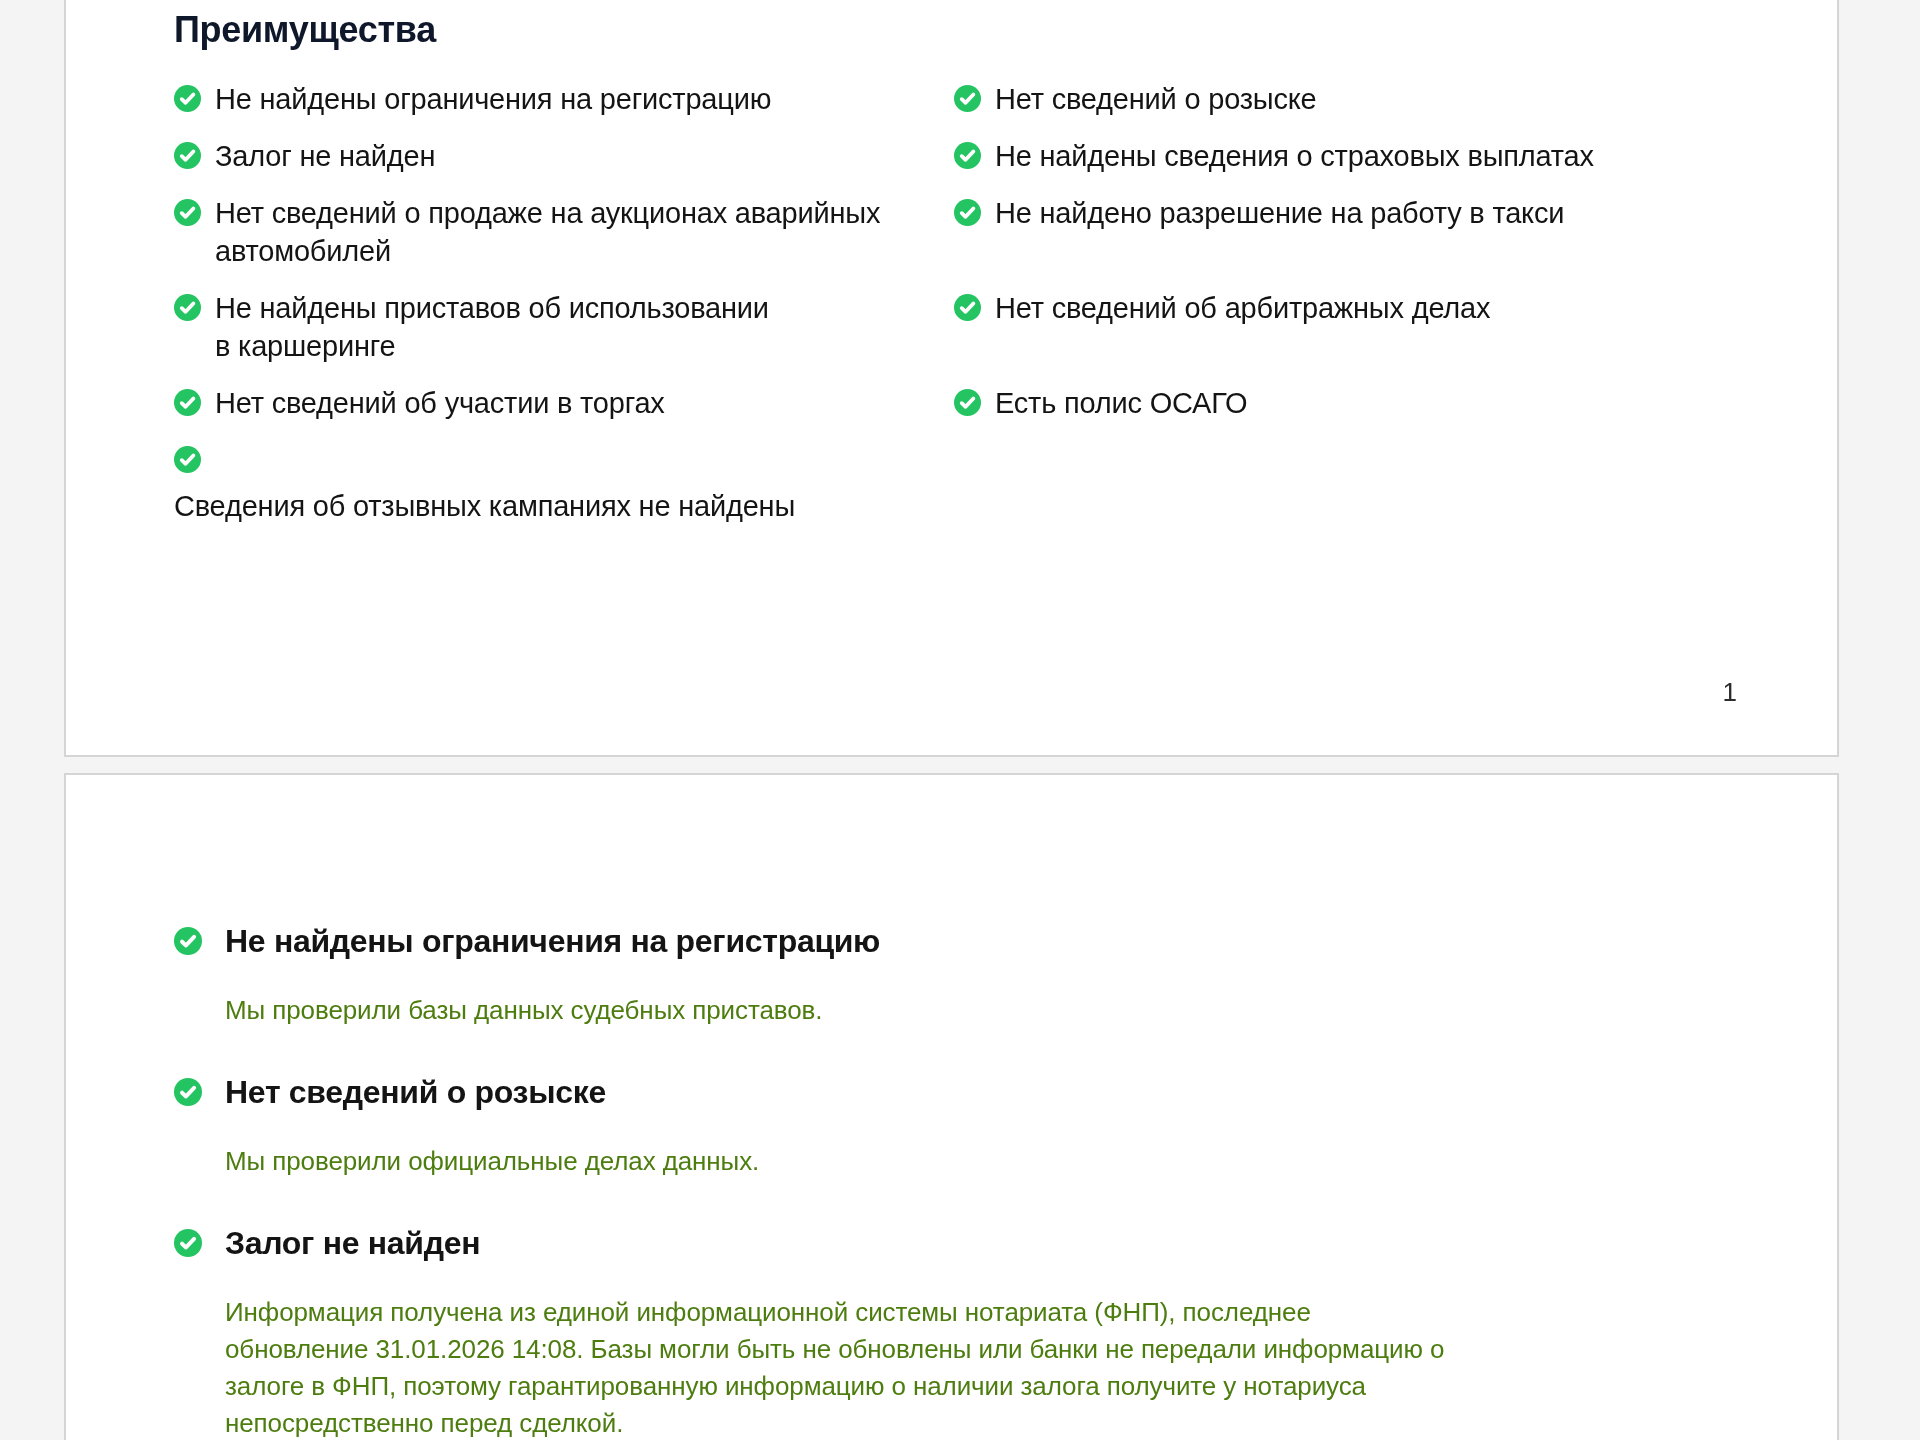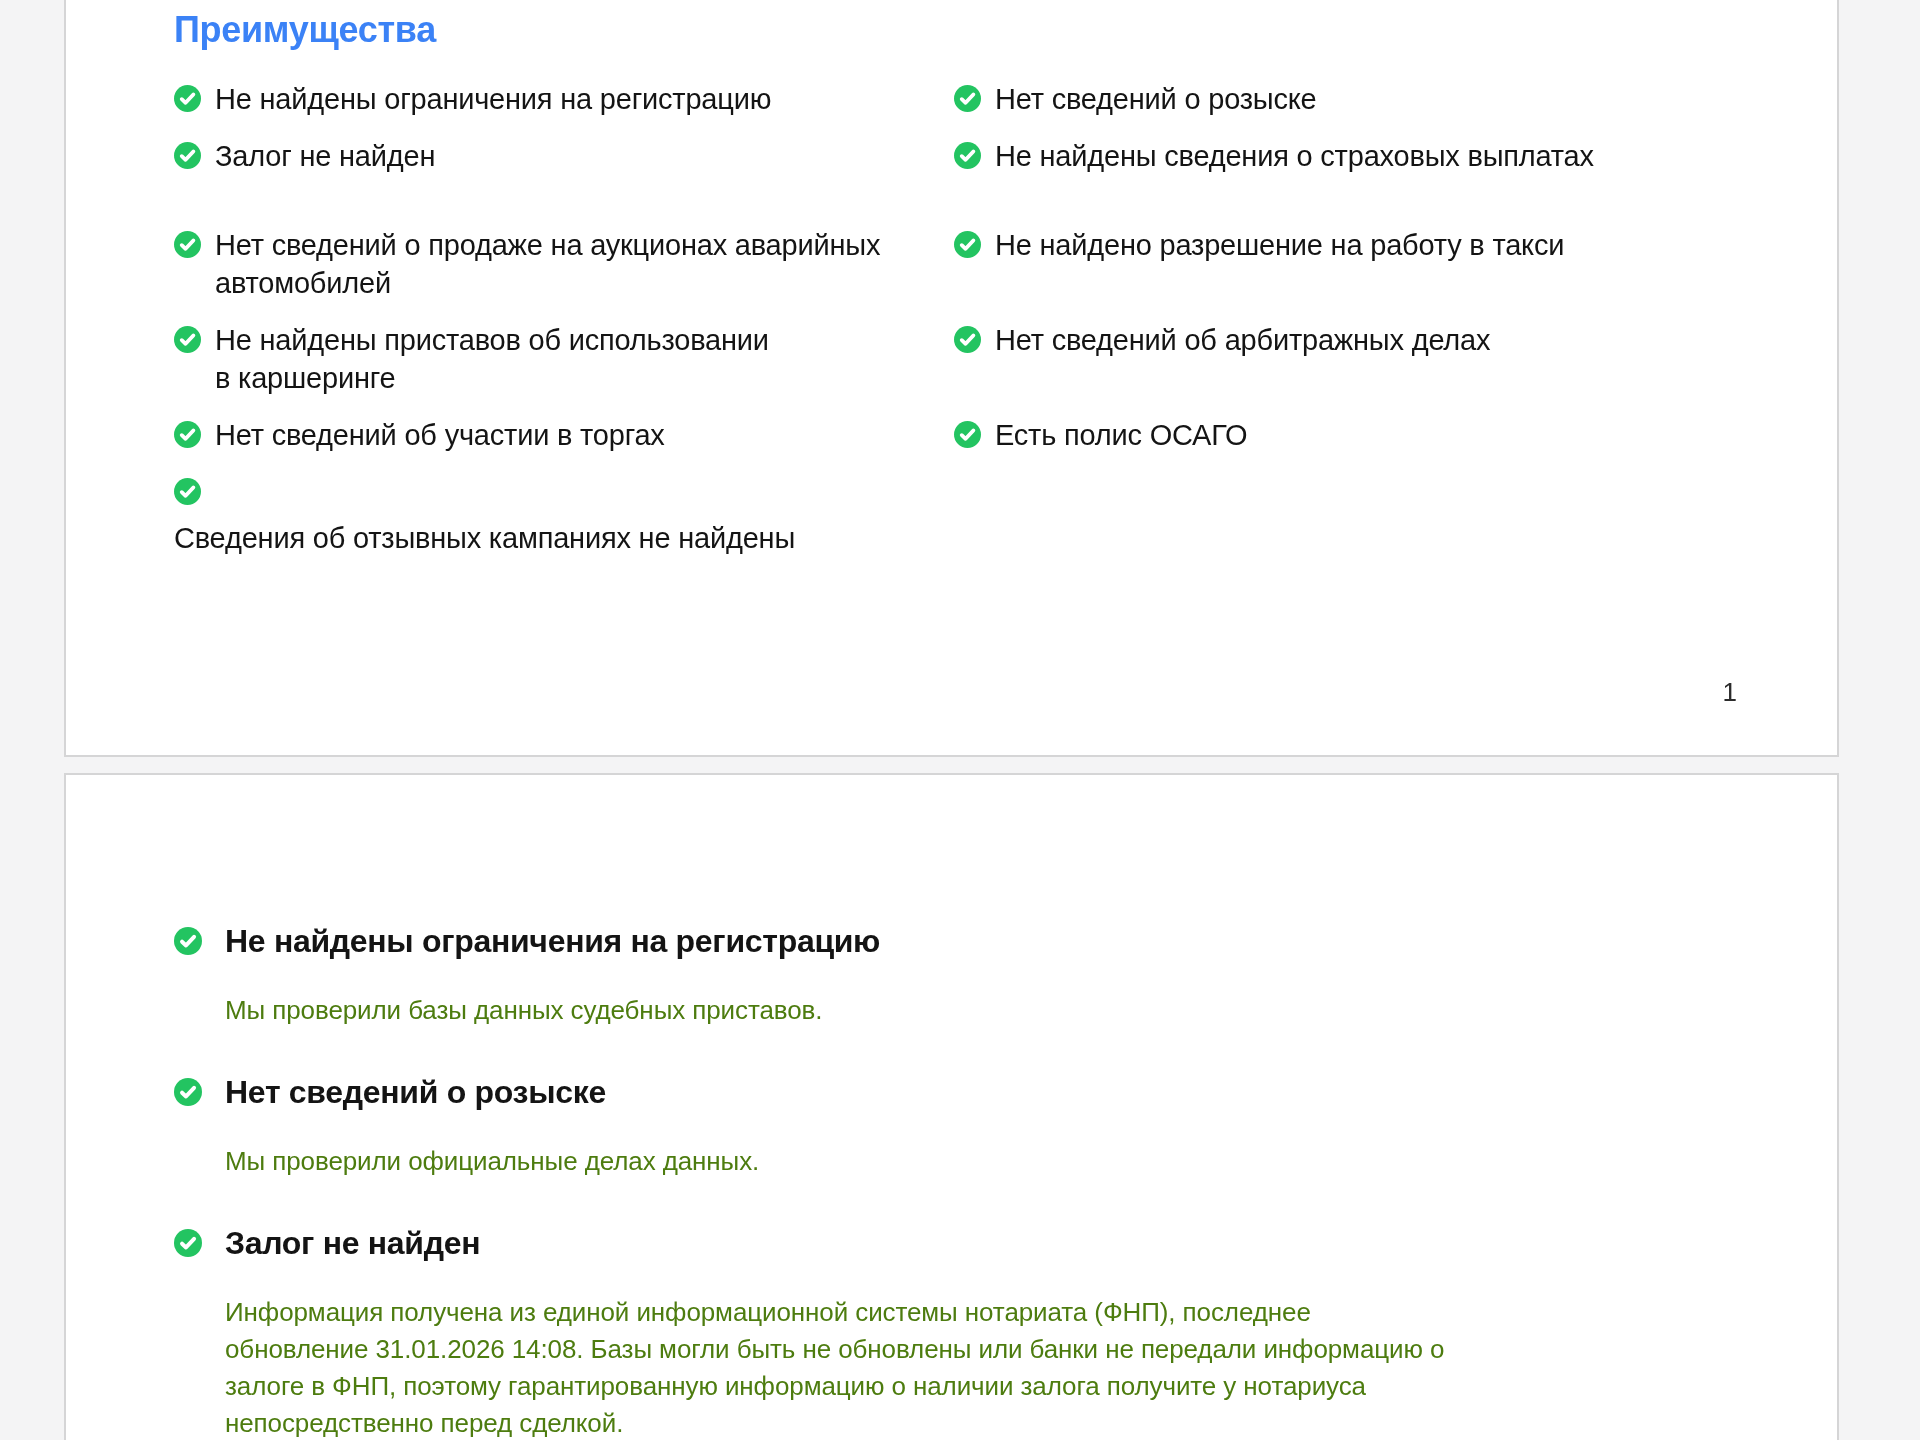--- a/index.html
+++ b/index.html
@@ -20,21 +20,21 @@
     border: 2px solid #d5d5d6;
   }
   .page1 { top: -32px; height: 789px; padding: 38px 100px 0 108px; }
   .page2 { top: 773px; height: 790px; padding: 145px 105px 0 108px; }
 
   .title {
     font-size: 36px;
     line-height: 44px;
     font-weight: 700;
     letter-spacing: -0.3px;
-    color: #3b82f6;
+    color: #0f172a;
   }
 
   .benefits {
     margin-top: 28px;
     display: grid;
     grid-template-columns: 780px 1fr;
     row-gap: 19px;
     align-items: start;
   }
   .benefit { display: flex; gap: 14px; align-items: flex-start; }
@@ -42,21 +42,21 @@
     font-size: 29px;
     line-height: 38px;
     white-space: pre-line;
     letter-spacing: -0.2px;
   }
   .check { width: 27px; height: 27px; flex: 0 0 27px; margin-top: 5px; }
   .check path { fill: none; stroke: #ffffff; stroke-width: 3.4; stroke-linecap: round; stroke-linejoin: round; }
 
   .c1 { grid-column: 1; }
   .c2 { grid-column: 2; }
-  .r1 { grid-row: 1; } .r2 { grid-row: 2; } .r3 { grid-row: 3; margin-top: 32px; }
+  .r1 { grid-row: 1; } .r2 { grid-row: 2; } .r3 { grid-row: 3; }
   .r4 { grid-row: 4; } .r5 { grid-row: 5; } .r6 { grid-row: 6; flex-direction: column; }
 
   .page-number {
     position: absolute;
     right: 100px;
     bottom: 48px;
     font-size: 26px;
     line-height: 30px;
     color: #2b2b2b;
   }

